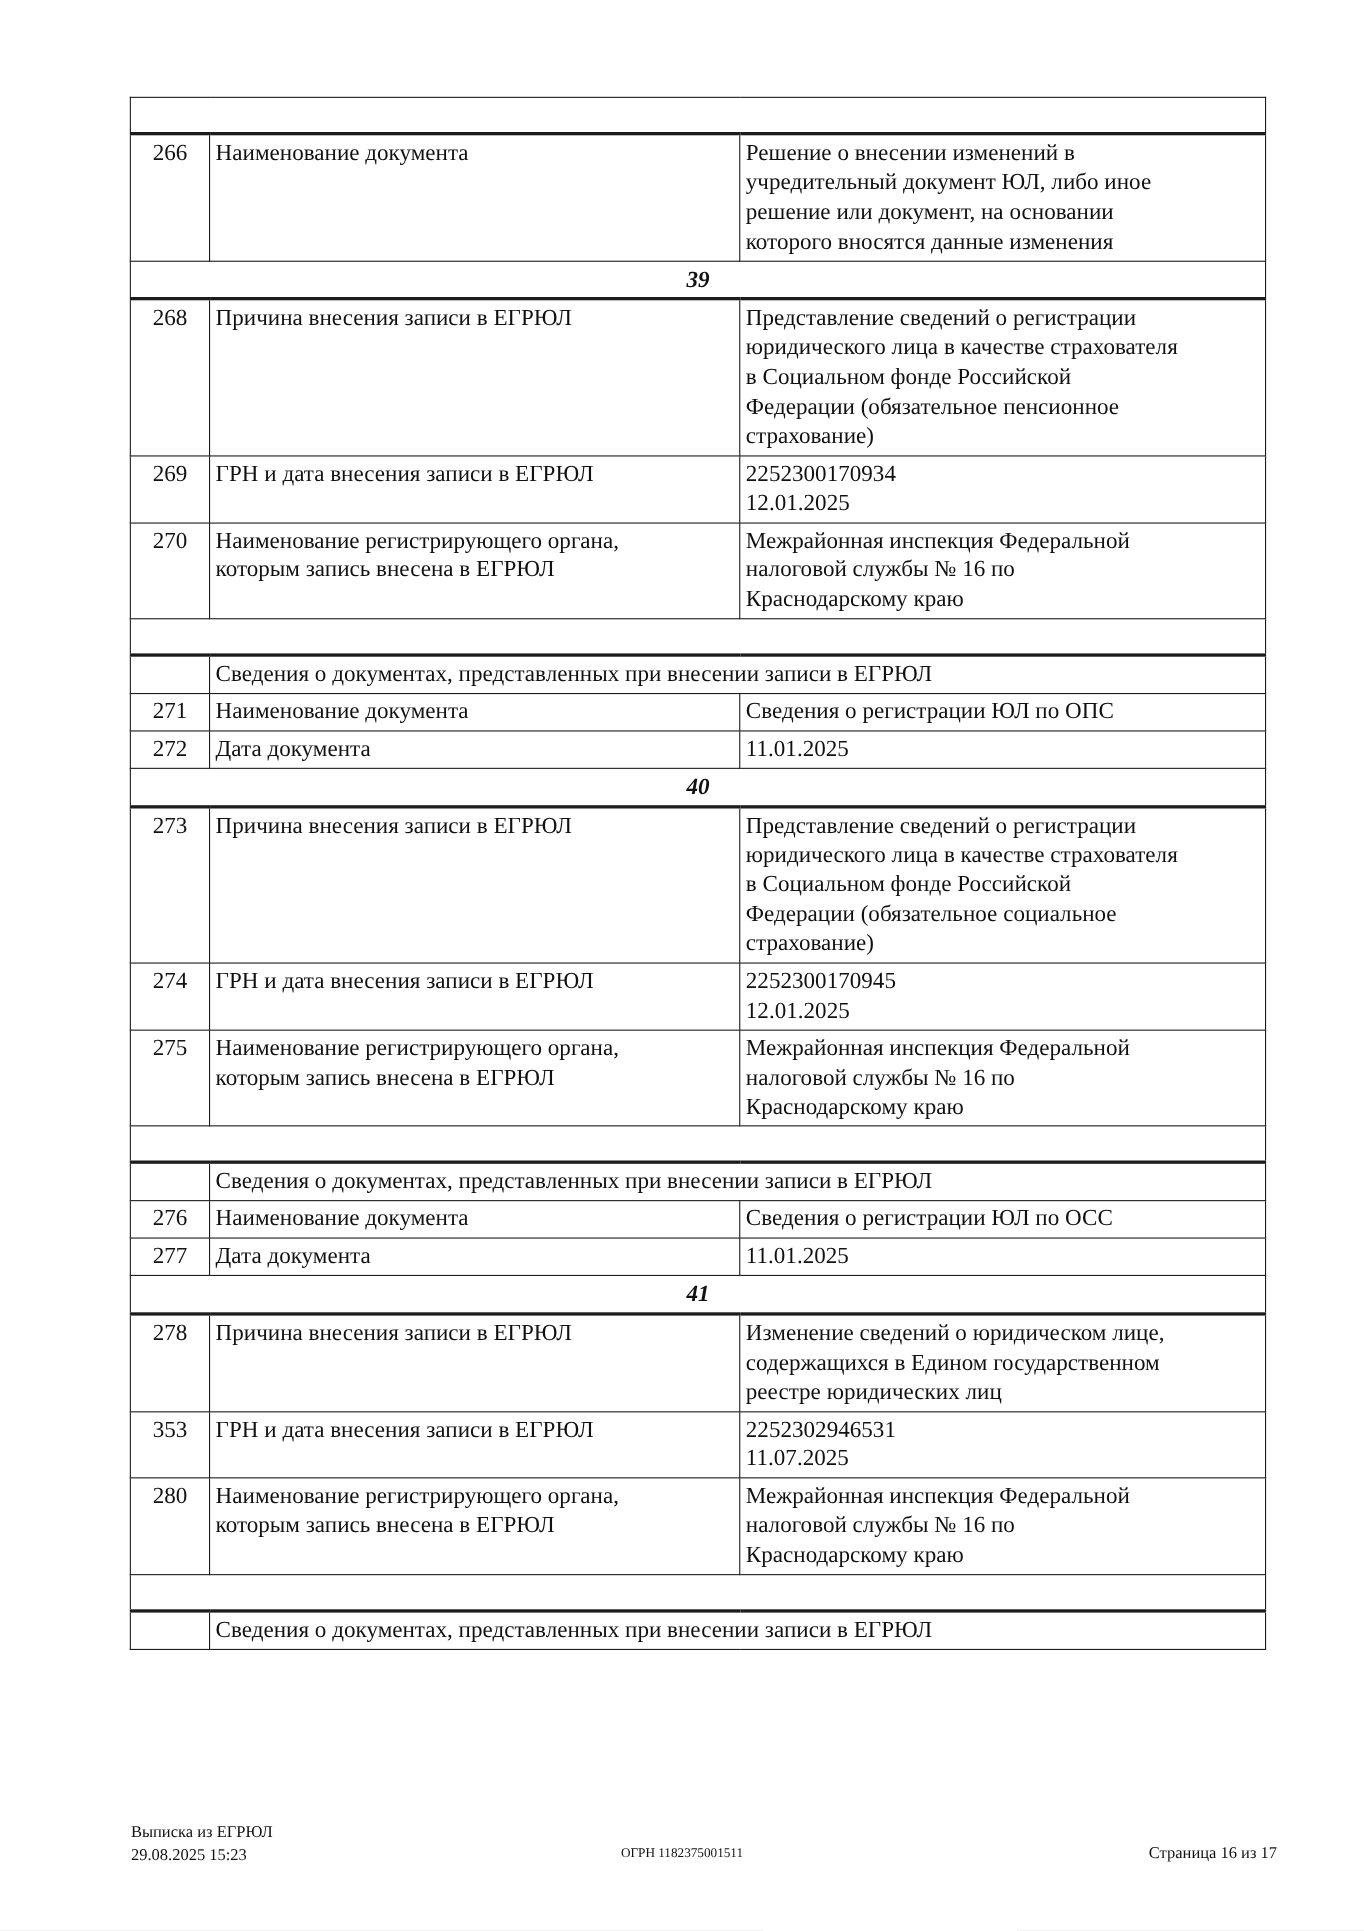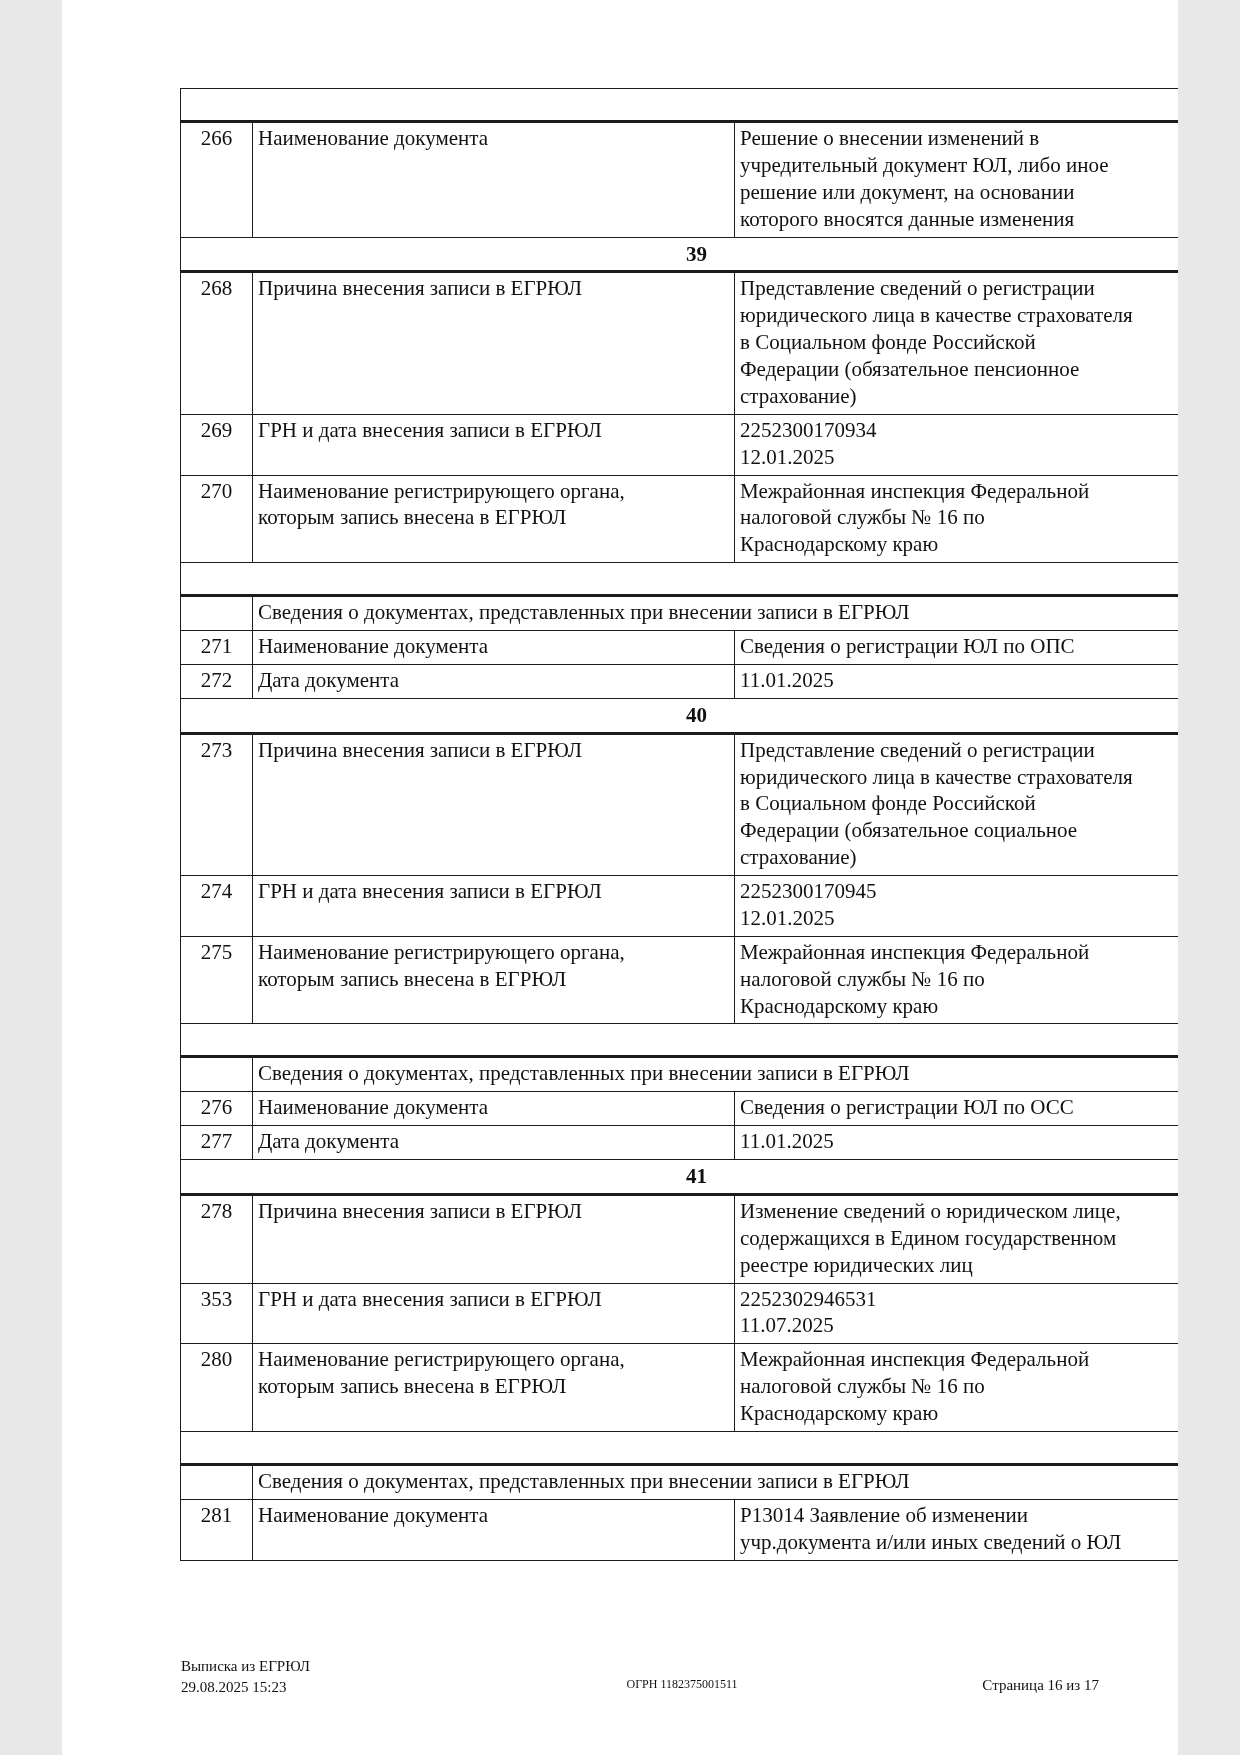--- a/index.html
+++ b/index.html
@@ -1,18 +1,18 @@
 <!DOCTYPE html>
 <html lang="ru"><head>
 <meta charset="utf-8">
 <style>
   html, body { margin: 0; padding: 0; background: #e8e8e8; }
   .page {
     position: relative;
-    width: 1116px;
+    width: 1240px;
     height: 1755px;
     margin: 0 auto;
     background: #ffffff;
     color: #111111;
     font-family: "Liberation Serif", "DejaVu Serif", serif;
     overflow: hidden;
   }
   table.egrul {
     position: absolute;
     left: 118px;
@@ -34,20 +34,21 @@
     word-wrap: break-word;
   }
   tr.thick-top td { border-top-width: 3.2px; }
   td.cell-num { text-align: center; padding-left: 2px; padding-right: 2px; }
   tr.row-section td {
     text-align: center;
     font-weight: bold;
     padding: 3px 3px;
     height: 26px;
     vertical-align: middle;
+    font-style: italic;
   }
   tr.row-sep td, tr.row-cont td { height: 27px; padding: 2px; }
   tr.row-subheader td { height: 26px; margin-top: 36px; }
   .footer-left {
     position: absolute;
     left: 119px;
     top: 1656px;
     font-size: 15px;
     line-height: 1.42;
     white-space: pre-line;
@@ -200,26 +201,20 @@
 налоговой службы № 16 по
 Краснодарскому краю</td>
         </tr>
         <tr class="row-sep">
           <td colspan="3"></td>
         </tr>
         <tr class="row-subheader thick-top">
           <td class="cell-num"></td>
           <td colspan="2">Сведения о документах, представленных при внесении записи в ЕГРЮЛ</td>
         </tr>
-        <tr>
-          <td class="cell-num">281</td>
-          <td class="cell-label">Наименование документа</td>
-          <td class="cell-value">Р13014 Заявление об изменении
-учр.документа и/или иных сведений о ЮЛ</td>
-        </tr>
       </tbody>
   </table>
 
   <div class="footer-left"><span>Выписка из ЕГРЮЛ</span>
 <span>29.08.2025 15:23</span></div>
 
   <div class="footer-center">ОГРН 1182375001511</div>
 
   <div class="footer-right">Страница 16 из 17</div>
 

